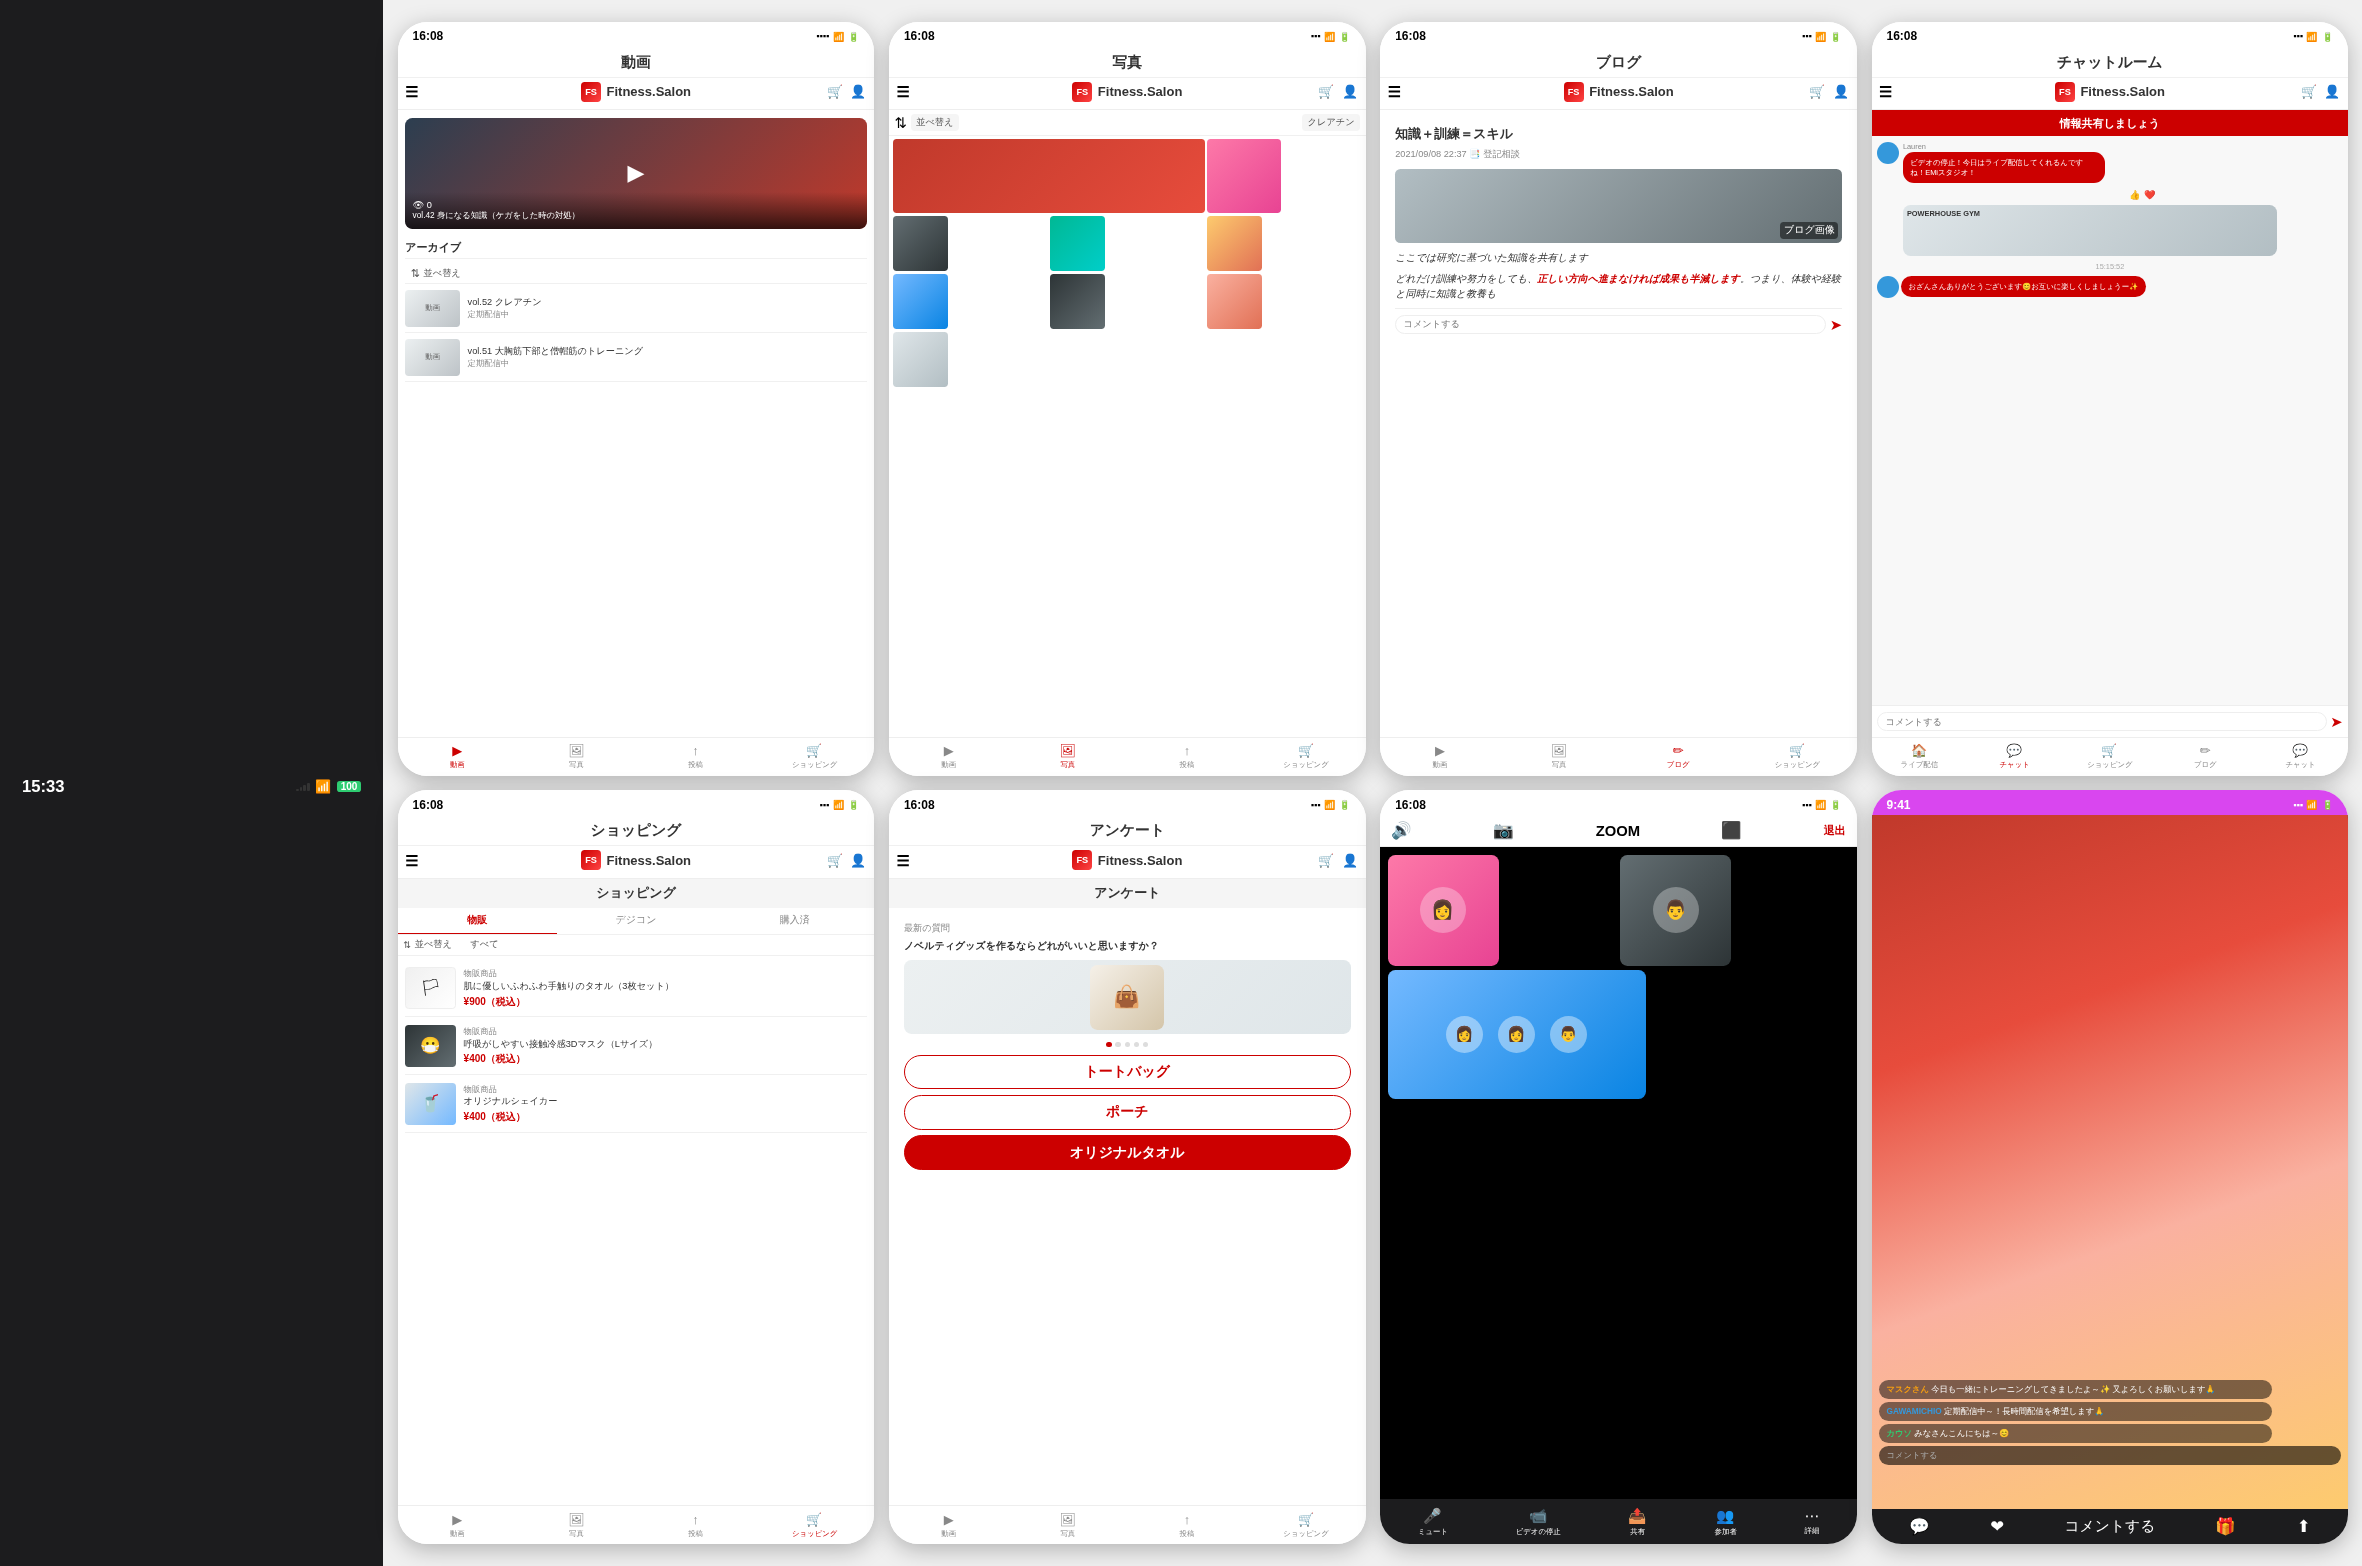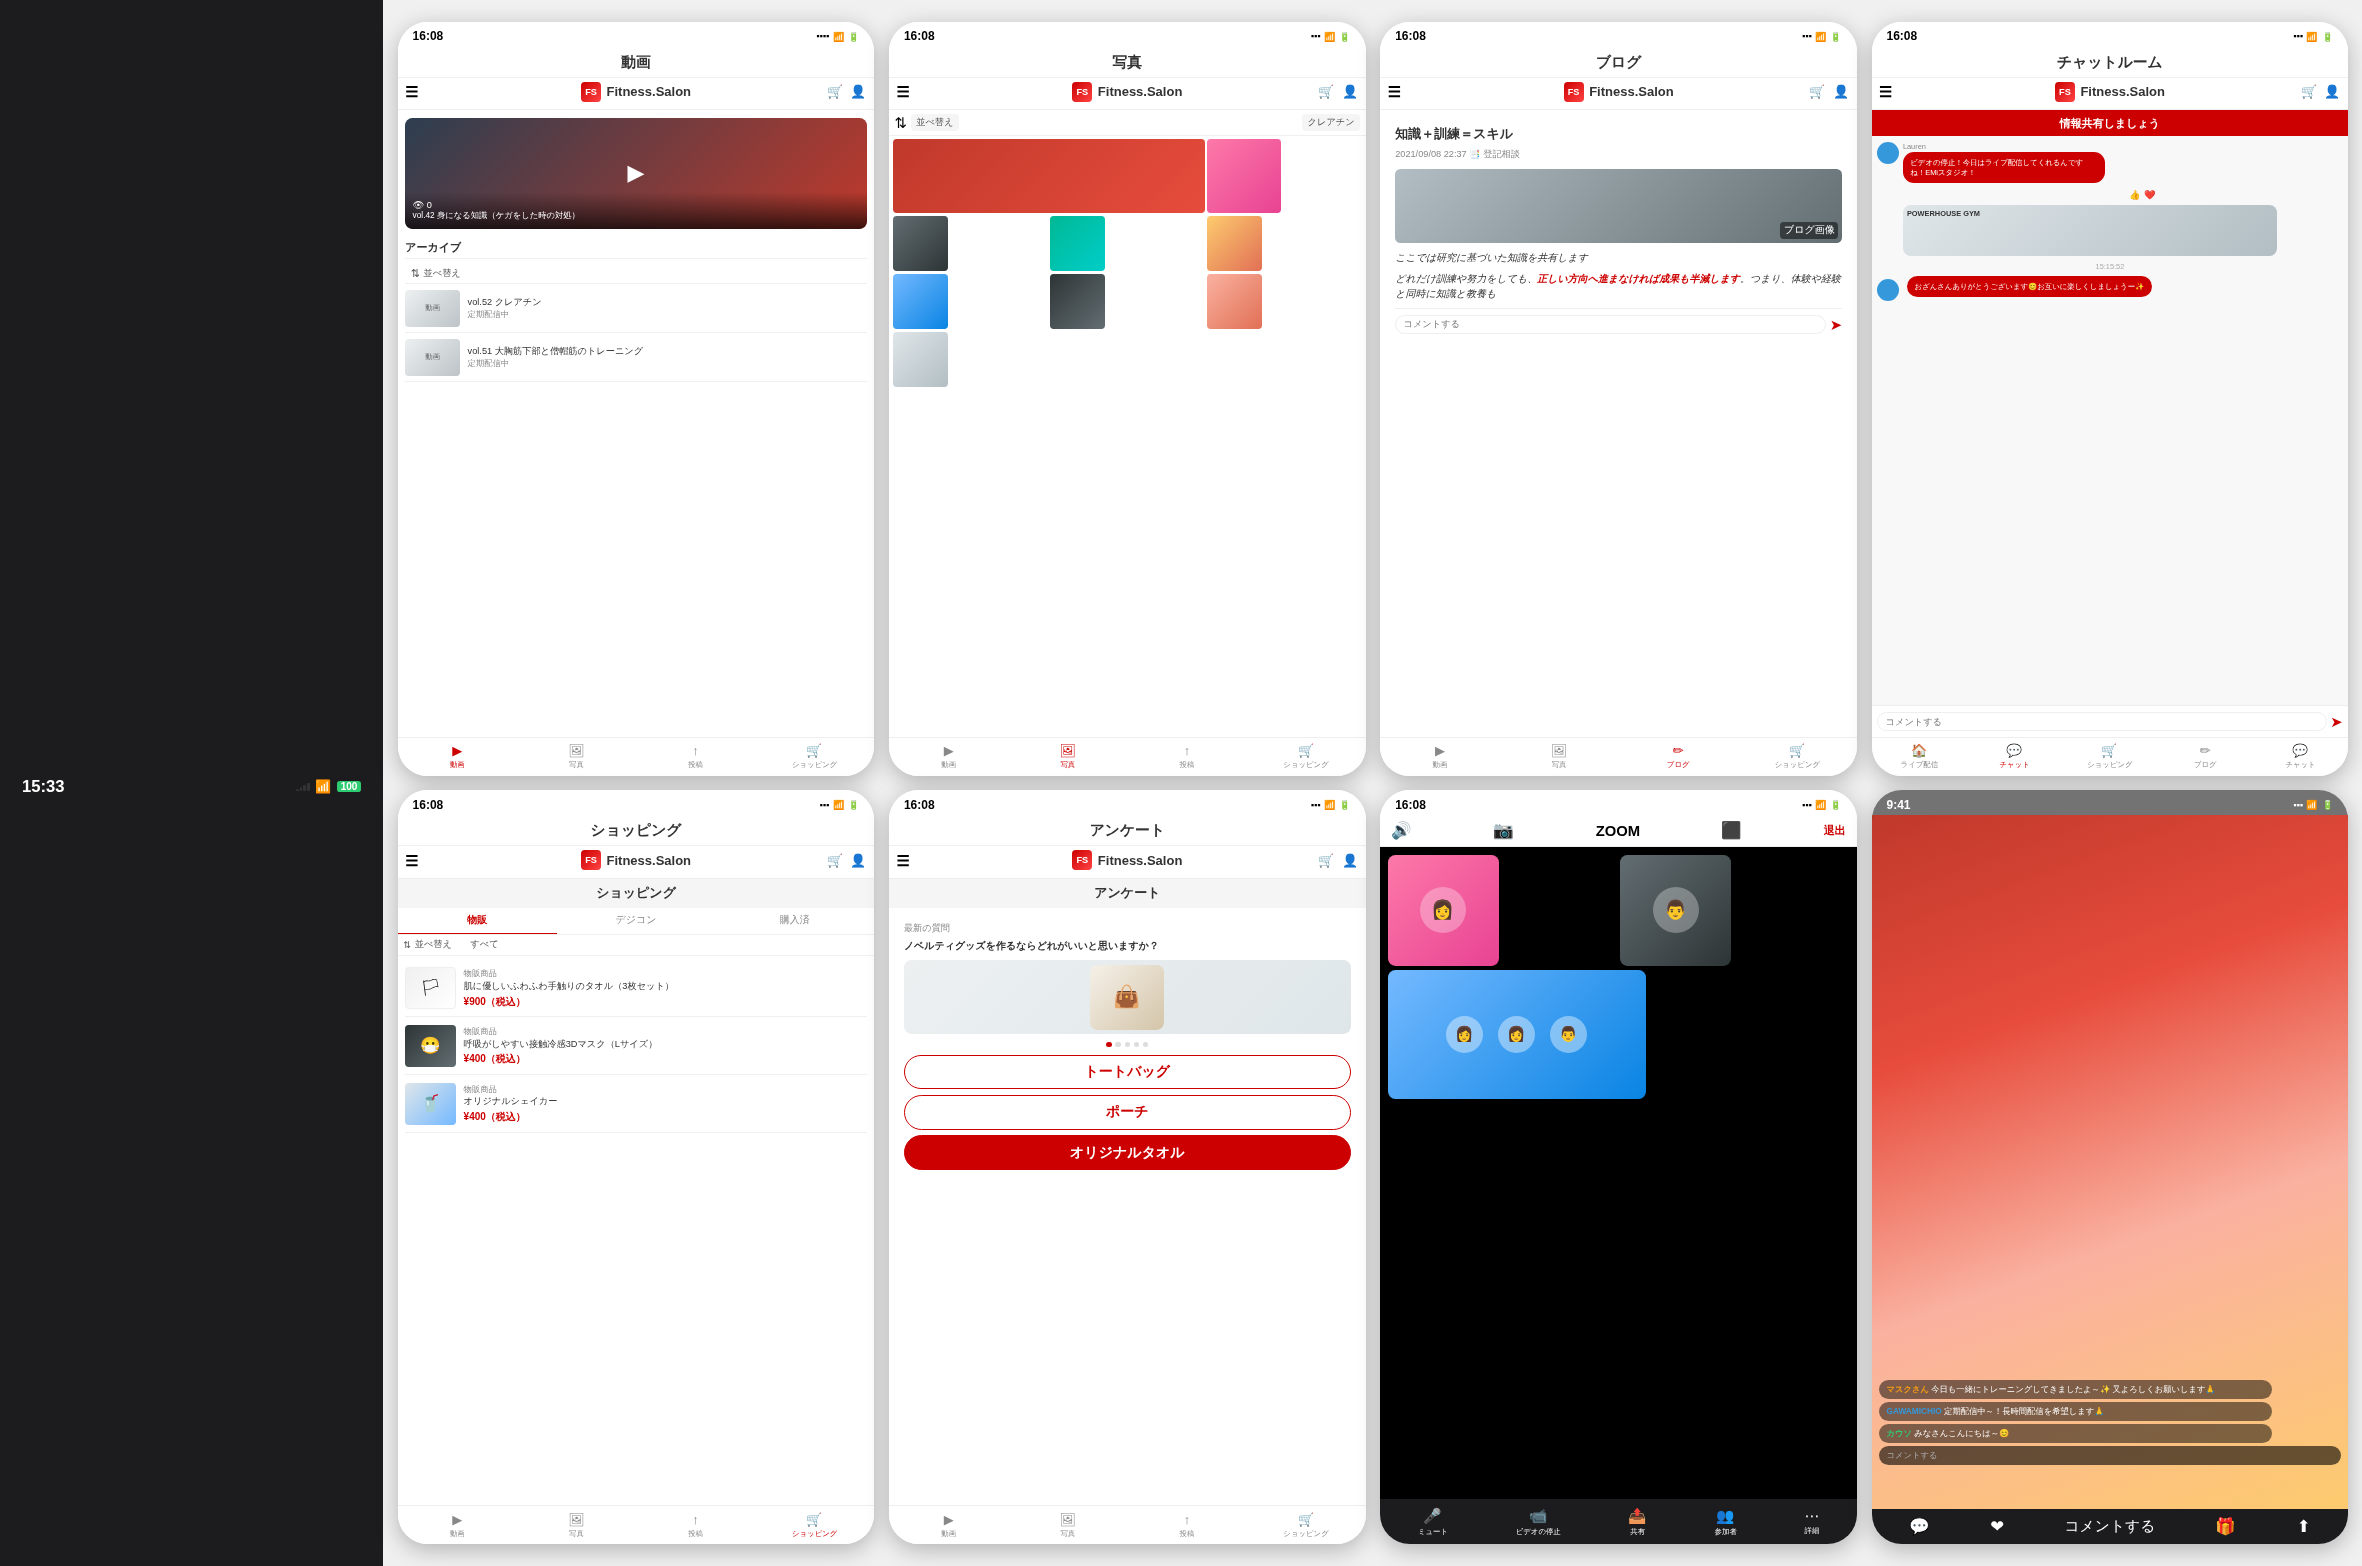--- a/index.html
+++ b/index.html
@@ -768,21 +768,21 @@
       </div>
 
       <div style="margin-left:26px;margin-bottom:5.5px">
         <div class="chat-img-sm" style="background:linear-gradient(135deg,#dfe6e9,#b2bec3);height:51px;width:85%">
           <div style="padding:3.7px;font-size:7.4px;color:#333;font-weight:bold">POWERHOUSE GYM</div>
         </div>
       </div>
 
       <div style="font-size:7.4px;color:#aaa;text-align:center;margin-bottom:5.5px">15:15:52</div>
 
-      <div style="display:flex;align-items:center;gap:8px;margin-bottom:5.5px">
+      <div style="display:flex;align-items:flex-start;gap:2px;margin-bottom:5.5px">
         <div style="width:22px;height:22px;border-radius:50%;background:#3498db;flex-shrink:0"></div>
         <div class="chat-bubble-sm" style="font-size:7.4px">おざんさんありがとうございます😊お互いに楽しくしましょうー✨</div>
       </div>
     </div>
 
     <div style="display:flex;align-items:center;gap:3.7px;padding:5.5px;border-top:0.9px solid #eee;background:#fff">
       <input type="text" placeholder="コメントする" style="flex: 1 1 0%; border: 0.9px solid rgb(238, 238, 238); border-radius: 14.8px; padding: 3.7px 7.4px; font-size: 9.2px;">
       <span style="color:#cc0000;font-size:14.8px">➤</span>
     </div>
     <div class="ps-bottom-nav">
@@ -1006,21 +1006,21 @@
           <span>参加者</span>
         </div>
       <div class="zoom-ctrl">
           <span class="z-icon">⋯</span>
           <span>詳細</span>
         </div>
     </div>
   </div>
 
   <div class="phone-small">
-    <div class="ps-status" style="background:#737373">
+    <div class="ps-status" style="background:#d946ef">
       <span class="time" style="color:#fff">9:41</span>
       <div class="icons" style="color:#fff">
         <span>▪▪▪</span>
         <span>📶</span>
         <span>🔋</span>
       </div>
     </div>
     <div class="onlive-screen" style="flex:1;position:relative">
 
       <div class="onlive-figure">

